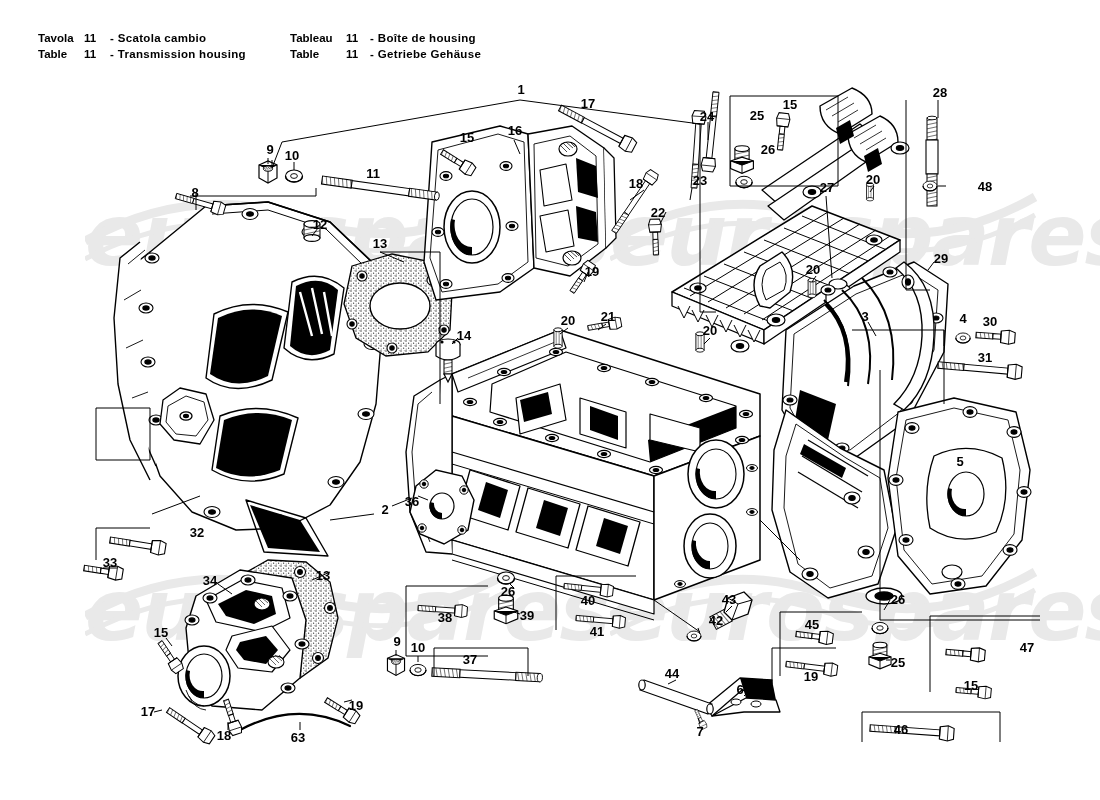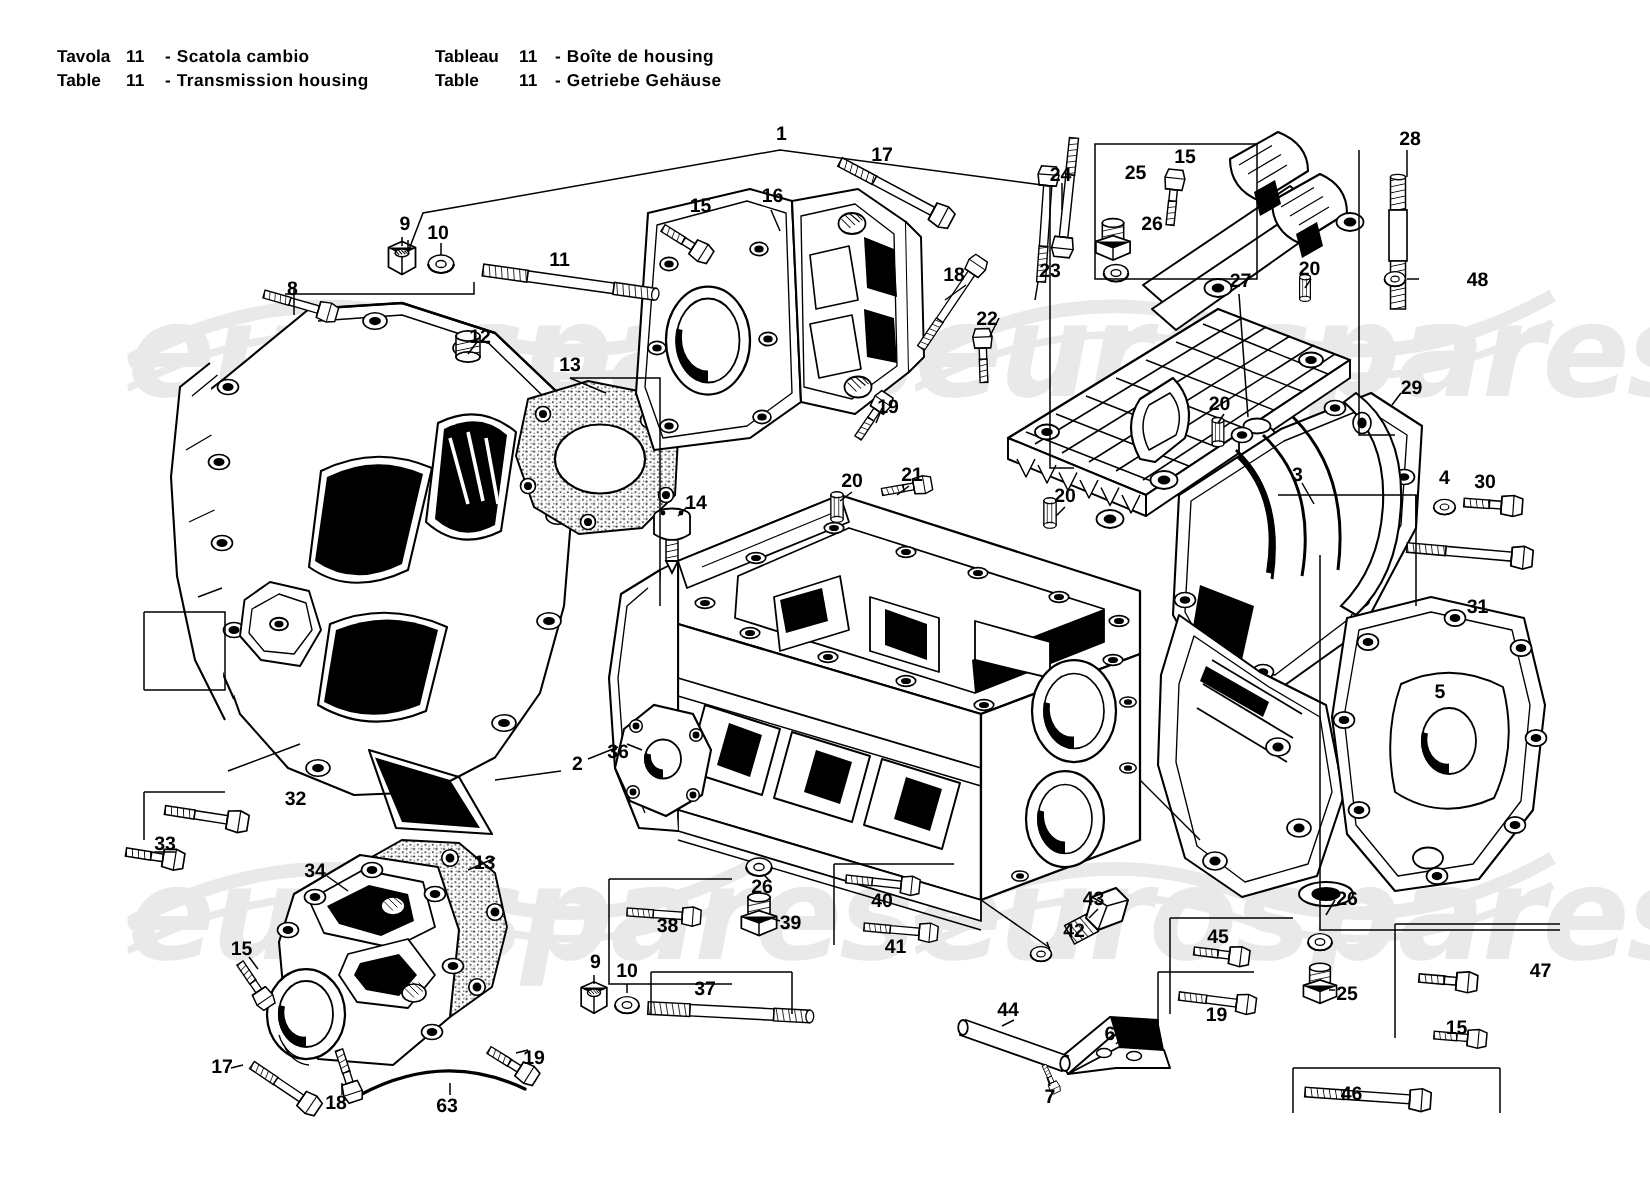--- a/index.html
+++ b/index.html
@@ -1015,21 +1015,21 @@
       <div class="callout" style="left: 813px; top: 269px;">20</div>
       <div class="callout" style="left: 941px; top: 258px;">29</div>
       <div class="callout" style="left: 592px; top: 271px;">19</div>
       <div class="callout" style="left: 865px; top: 316px;">3</div>
       <div class="callout" style="left: 963px; top: 318px;">4</div>
       <div class="callout" style="left: 990px; top: 321px;">30</div>
       <div class="callout" style="left: 568px; top: 320px;">20</div>
       <div class="callout" style="left: 608px; top: 316px;">21</div>
       <div class="callout" style="left: 710px; top: 330px;">20</div>
       <div class="callout" style="left: 464px; top: 335px;">14</div>
-      <div class="callout" style="left: 985px; top: 357px; margin-top: 47px;">31</div>
+      <div class="callout" style="left: 985px; top: 357px;">31</div>
       <div class="callout" style="left: 960px; top: 461px;">5</div>
       <div class="callout" style="left: 412px; top: 501px;">36</div>
       <div class="callout" style="left: 385px; top: 509px;">2</div>
       <div class="callout" style="left: 149px; top: 532px; margin-left: 48px;">32</div>
       <div class="callout" style="left: 110px; top: 562px; text-decoration: underline;">33</div>
       <div class="callout" style="left: 210px; top: 580px;">34</div>
       <div class="callout" style="left: 323px; top: 575px;">13</div>
       <div class="callout" style="left: 445px; top: 617px;">38</div>
       <div class="callout" style="left: 508px; top: 591px;">26</div>
       <div class="callout" style="left: 527px; top: 615px;">39</div>

